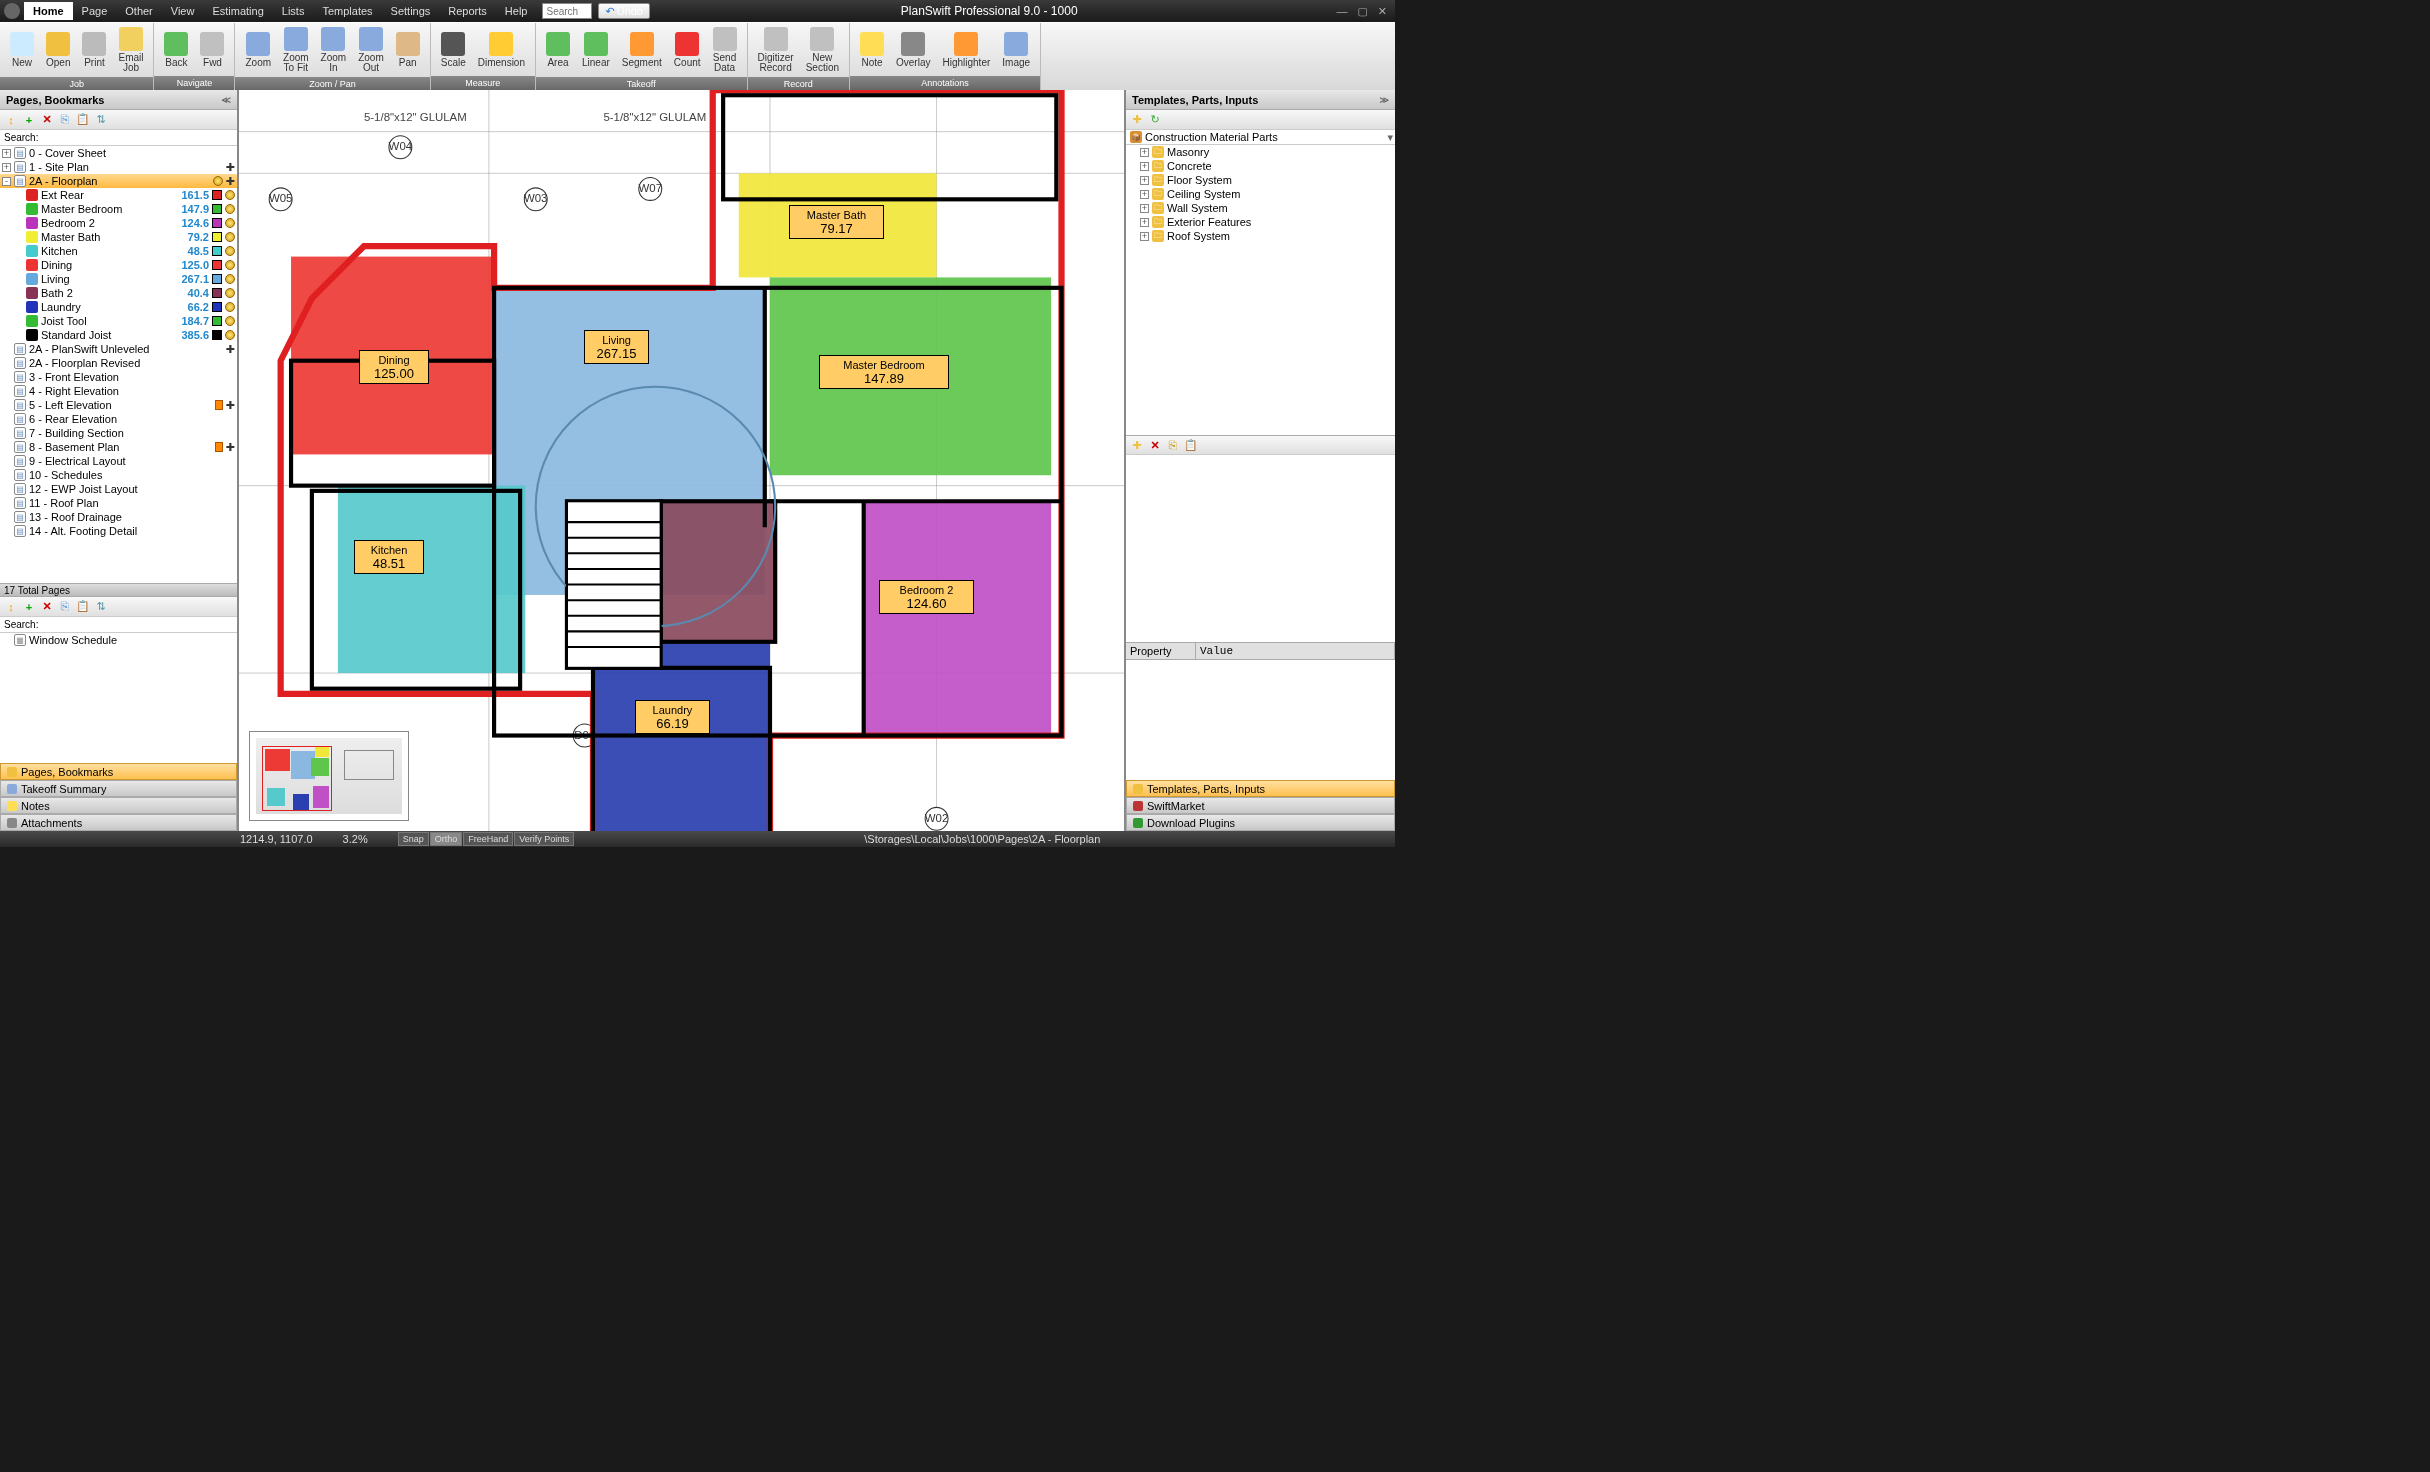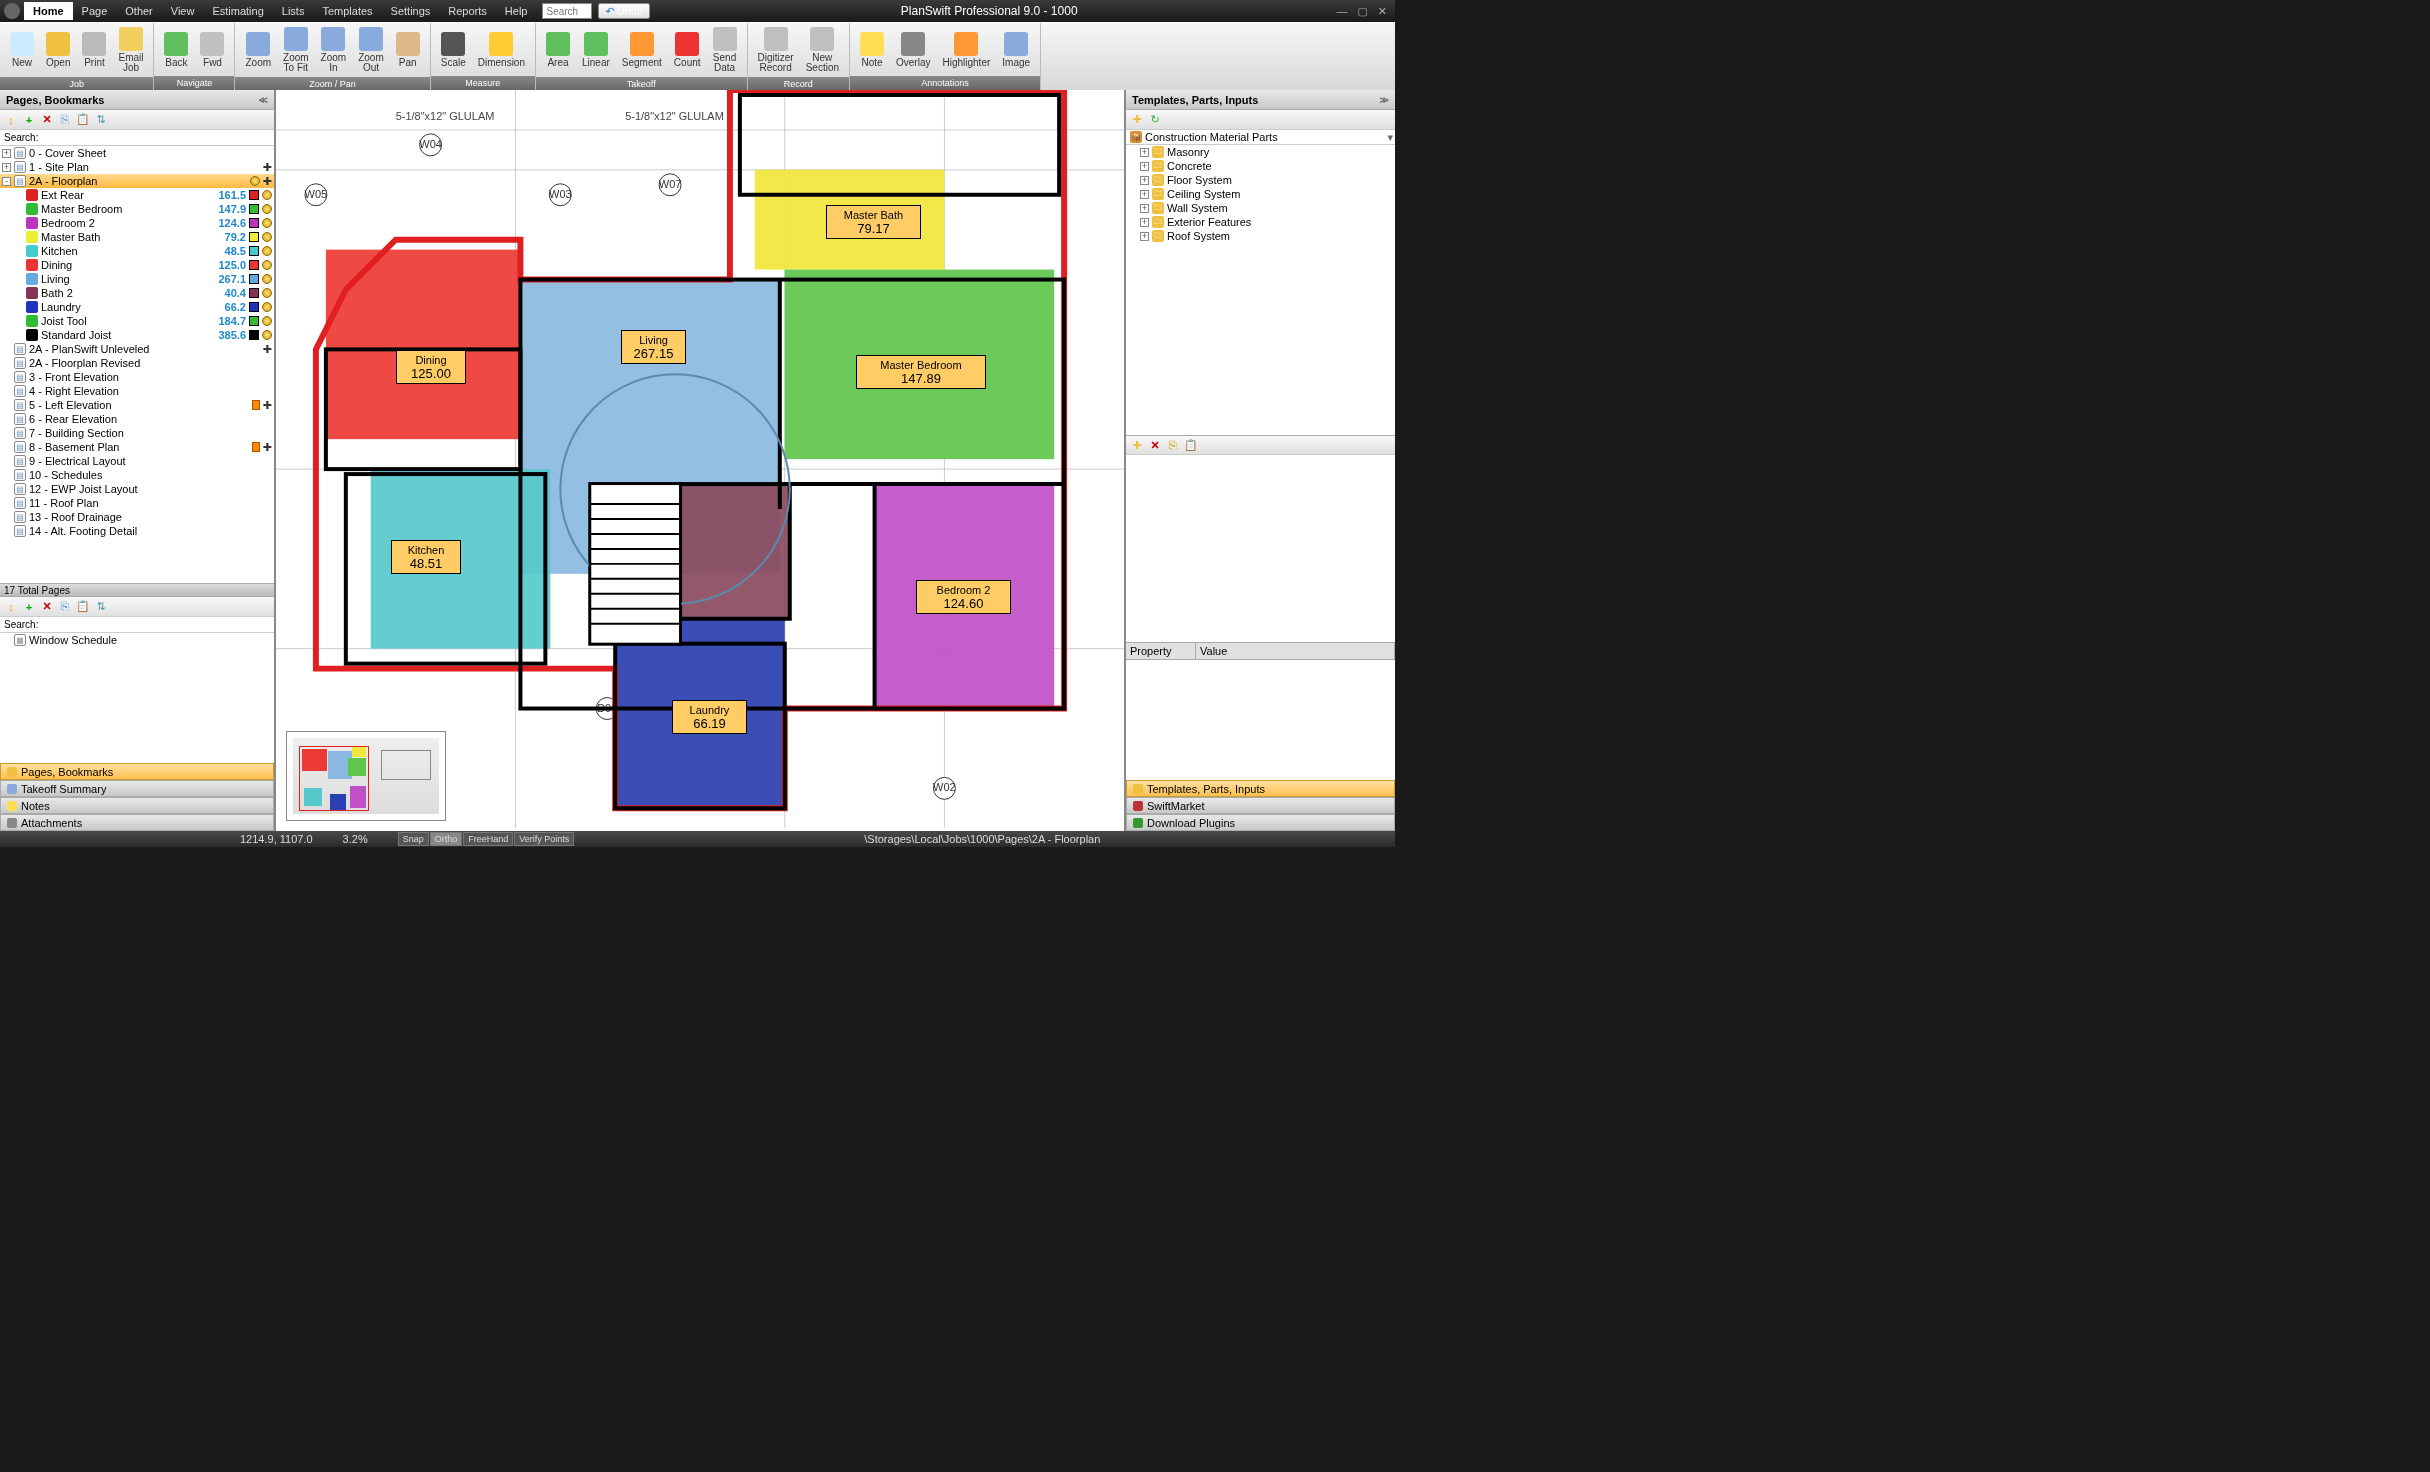--- a/index.html
+++ b/index.html
@@ -27,21 +27,21 @@
 
 
 .main-area { display: flex; height: calc(100% - 22px - 68px - 16px); }
 .status-bar { height: 16px; background: linear-gradient(#4a4a4a,#2a2a2a); color: #ddd; font-size: 10px; display: flex; align-items: center; gap: 30px; padding: 0 10px; }
 .status-bar .snap-group { display: flex; gap: 1px; }
 .status-bar .snap-btn { background: #555; padding: 1px 4px; border: 1px solid #777; color: #ddd; font-size: 9px; }
 .status-bar .snap-btn.on { background: #888; }
 .status-bar .path { margin-left: 260px; }
 
 
-.left-panel { width: 275px; background: #f0f0f0; display: flex; flex-direction: column; border-right: 1px solid #888; }
+.left-panel { width: 238px; background: #f0f0f0; display: flex; flex-direction: column; border-right: 1px solid #888; }
 .panel-header { height: 20px; background: linear-gradient(#e8e8e8,#c8c8c8); padding: 0 6px; display: flex; align-items: center; font-weight: bold; font-size: 11px; border-bottom: 1px solid #aaa; }
 .panel-header .expand { margin-left: auto; color: #666; font-size: 9px; }
 .panel-toolbar { height: 20px; background: linear-gradient(#f8f8f8,#e0e0e0); display: flex; align-items: center; gap: 4px; padding: 0 4px; border-bottom: 1px solid #ccc; }
 .panel-toolbar .tbtn { width: 14px; height: 14px; display: inline-flex; align-items: center; justify-content: center; font-size: 11px; cursor: default; }
 .search-row { height: 16px; display: flex; align-items: center; border-bottom: 1px solid #ccc; background: #fff; }
 .search-row .slabel { padding: 0 4px; font-size: 10px; }
 .search-row input { flex: 1; border: none; height: 14px; font-size: 10px; }
 
 .tree { flex: 1; overflow-y: auto; background: #fff; }
 .tree-item { display: flex; align-items: center; padding: 1px 2px; font-size: 10px; gap: 3px; height: 14px; }
@@ -68,21 +68,21 @@
 .room-label { position: absolute; background: #ffcc66; border: 1px solid #000; padding: 2px 6px; font-size: 12px; text-align: center; line-height: 14px; }
 .room-label .v { font-size: 13px; }
 .thumbnail { position: absolute; left: 10px; bottom: 10px; width: 160px; height: 90px; background: #fff; border: 1px solid #888; }
 .thumbnail .inner { margin: 6px; height: calc(100% - 12px); background: linear-gradient(#eee,#ddd); position:relative; }
 
 
 .right-panel { width: 270px; background: #f0f0f0; display: flex; flex-direction: column; border-left: 1px solid #888; }
 .prop-header { display: flex; background: #e0e0e0; border-top: 1px solid #aaa; border-bottom: 1px solid #aaa; font-size: 10px; }
 .prop-header div { padding: 2px 4px; border-right: 1px solid #aaa; }
 .prop-header .c1 { width: 70px; }
-.prop-header .c2 { flex: 1; }
+.prop-header .c2 { flex: 1; font-family: Liberation Mono, monospace; }
 
 </style>
 </head>
 <body>
 
 <div class="title-bar">
   <span class="app-icon"></span>
   <div class="menu-items" id="menu-items">
       <div class="menu-item active">Home</div>
       <div class="menu-item">Page</div>

